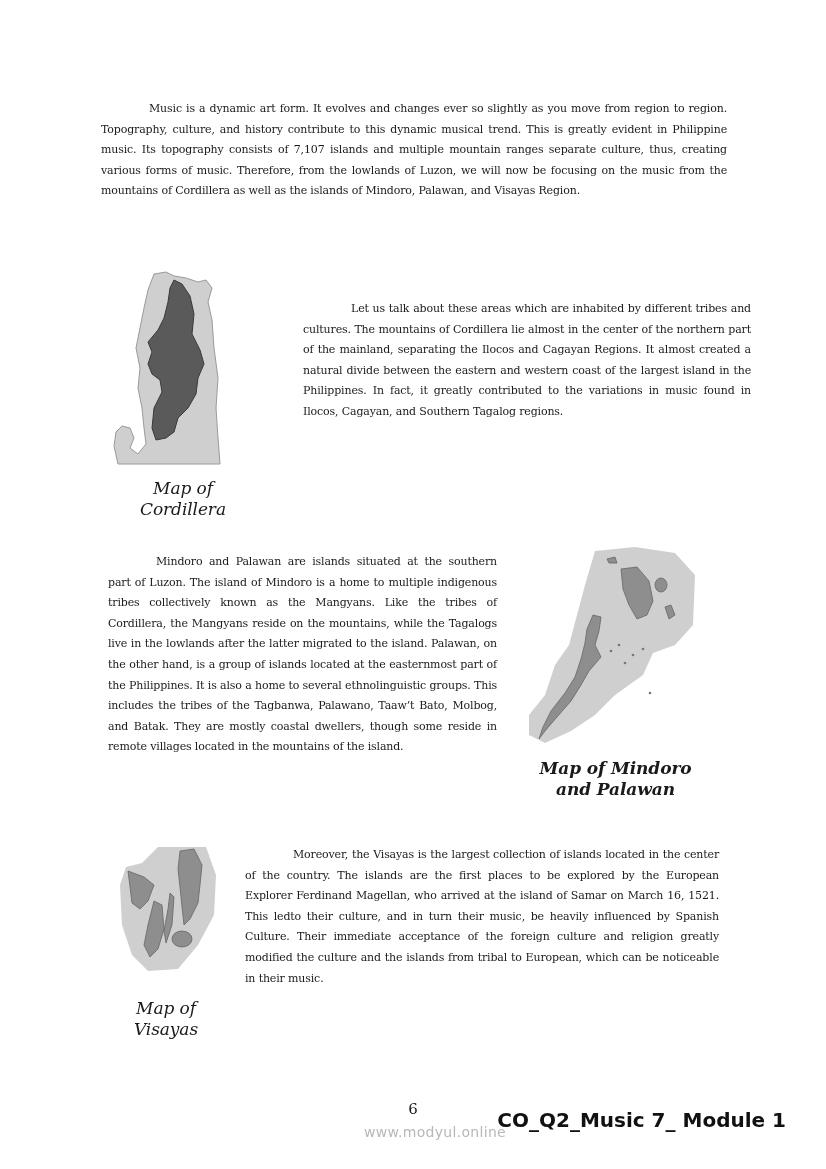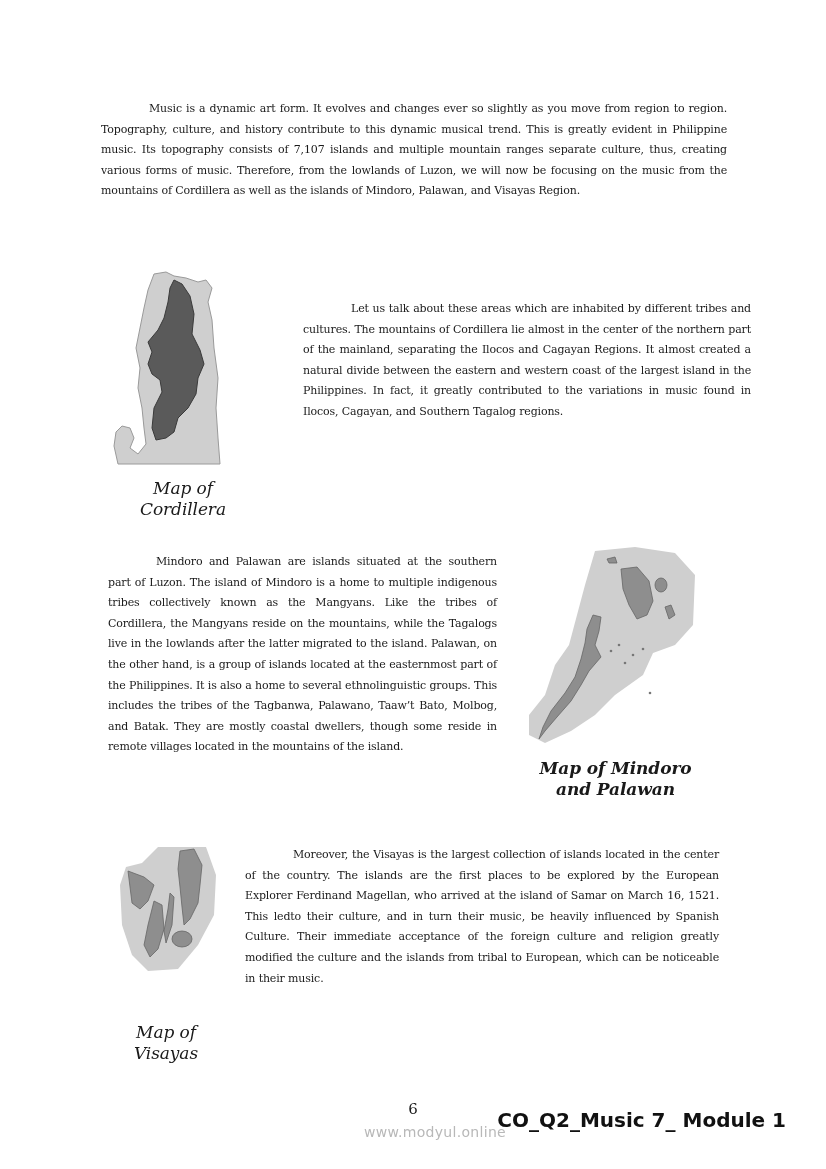--- a/index.html
+++ b/index.html
@@ -57,21 +57,21 @@
 <div class="caption" style="left:528px; top:758px; width:175px;font-weight:bold;">Map of Mindoro and Palawan</div>
 
 <svg class="map" style="left:118px; top:845px;" width="100" height="128" viewBox="0 0 100 128">
   <path d="M40 2 L88 2 L98 30 L96 70 L80 100 L60 124 L30 126 L14 110 L4 80 L2 40 L8 22 L24 18 Z" fill="#cfcfcf"></path>
   <path d="M10 26 L26 32 L36 40 L30 56 L22 64 L14 58 L12 42 Z" fill="#8e8e8e" stroke="#666" stroke-width="0.8"></path>
   <path d="M36 56 L44 60 L46 84 L40 104 L32 112 L26 100 L30 80 Z" fill="#8e8e8e" stroke="#666" stroke-width="0.8"></path>
   <path d="M52 48 L56 52 L54 80 L48 98 L46 86 L50 64 Z" fill="#8e8e8e" stroke="#666" stroke-width="0.8"></path>
   <ellipse cx="64" cy="94" rx="10" ry="8" fill="#8e8e8e" stroke="#666" stroke-width="0.8"></ellipse>
   <path d="M62 6 L76 4 L84 20 L82 40 L80 58 L72 74 L66 80 L64 62 L62 42 L60 24 Z" fill="#8e8e8e" stroke="#666" stroke-width="0.8"></path>
 </svg>
-<div class="caption" style="left:104px; top:998px; width:124px;margin-top:24px;">Map of Visayas</div>
+<div class="caption" style="left:104px; top:998px; width:124px;">Map of Visayas</div>
 
 <div class="para" style="left:245px; top:845px; width:474px;">
   <span class="indent"></span><span>Moreover, the Visayas is the largest collection of islands located in the center of the country. The islands are the first places to be explored by the European Explorer Ferdinand Magellan, who arrived at the island of Samar on March 16, 1521. This ledto their culture, and in turn their music, be heavily influenced by Spanish Culture. Their immediate acceptance of the foreign culture and religion greatly modified the culture and the islands from tribal to European, which can be noticeable in their music.</span>
 </div>
 
 <div class="page-num">6</div>
 <div class="watermark">www.modyul.online</div>
 <div class="module">CO_Q2_Music 7_ Module 1</div>
 
 </body></html>

